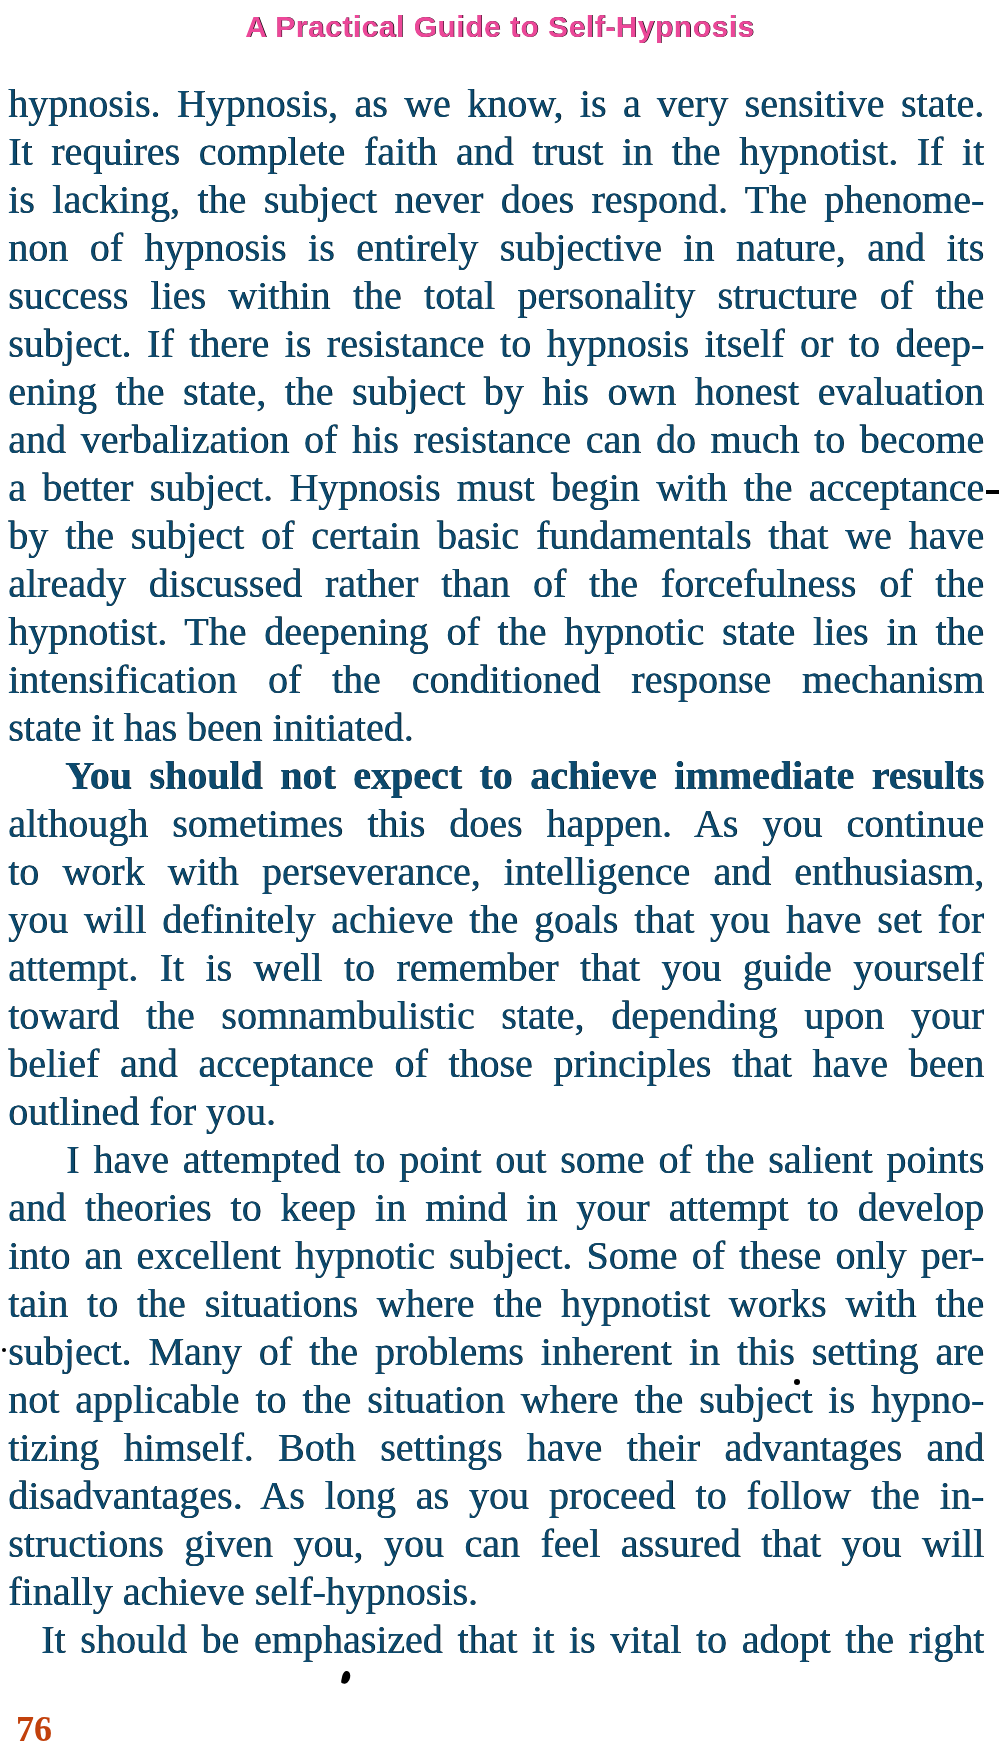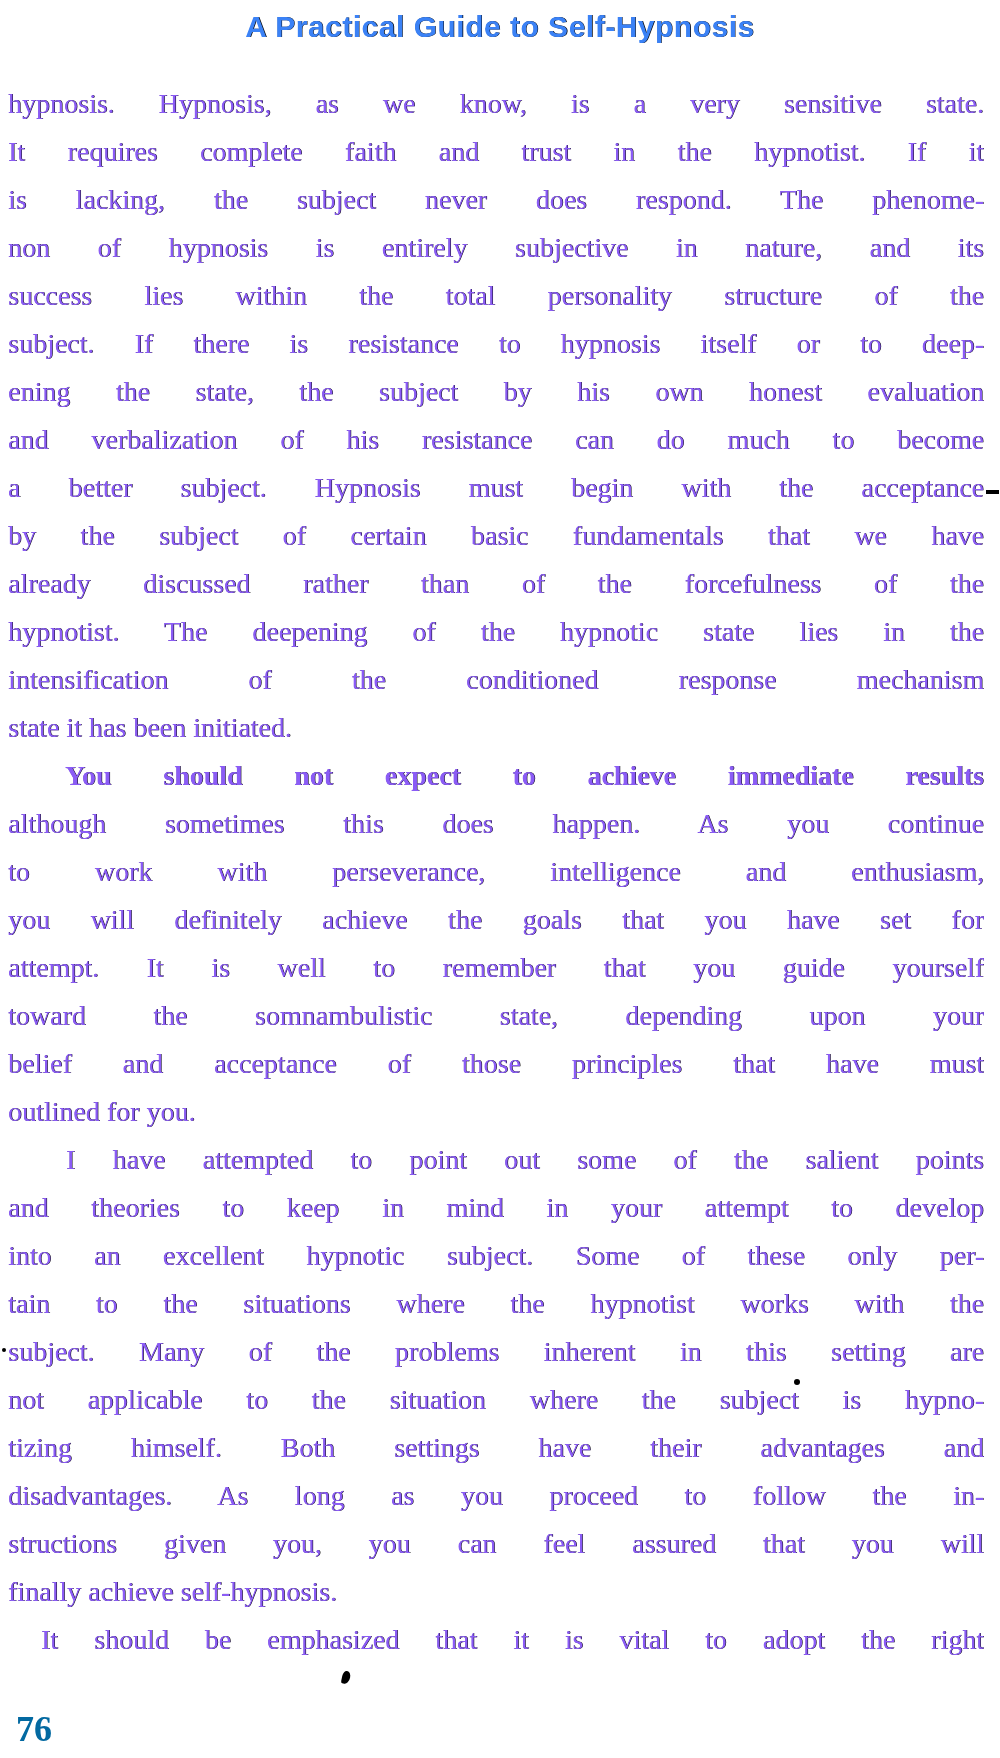--- a/index.html
+++ b/index.html
@@ -19,51 +19,51 @@
   .running-header {
     position: absolute;
     top: 10px;
     left: 0;
     width: 1000px;
     text-align: center;
     font-family: "Liberation Sans", "DejaVu Sans", sans-serif;
     font-weight: 700;
     font-size: 30px;
     letter-spacing: 0.5px;
-    color: #3b82f6;
+    color: #ec4899;
     text-shadow: 0.6px 0 0 #000000;
   }
   .page-body {
     position: absolute;
     top: 80px;
     left: 8px;
     width: 976px;
-    font-size: 28px;
+    font-size: 40px;
     line-height: 48px;
-    color: #8b5cf6;
+    color: #0c4a6e;
     text-shadow: 0.5px 0 0 #000000;
   }
   .line {
     height: 48px;
     text-align: justify;
     text-align-last: justify;
     white-space: normal;
     overflow: hidden;
   }
   .line.no-justify {
     text-align-last: left;
   }
   .page-number {
     position: absolute;
     left: 16px;
     top: 1708px;
     font-family: "Liberation Serif", "DejaVu Serif", serif;
     font-weight: 700;
     font-size: 36px;
-    color: #0369a1;
+    color: #c2410c;
   }
   
   .artifact {
     position: absolute;
     background: #000000;
   }
   .artifact-dash {
     left: 986px;
     top: 490px;
     width: 13px;
@@ -113,21 +113,21 @@
       <div class="line">already discussed rather than of the forcefulness of the</div>
       <div class="line">hypnotist. The deepening of the hypnotic state lies in the</div>
       <div class="line">intensification of the conditioned response mechanism</div>
       <div class="line no-justify">state it has been initiated.</div>
       <div class="line" style="text-indent: 57px; font-weight: bold;">You should not expect to achieve immediate results</div>
       <div class="line">although sometimes this does happen. As you continue</div>
       <div class="line">to work with perseverance, intelligence and enthusiasm,</div>
       <div class="line">you will definitely achieve the goals that you have set for</div>
       <div class="line">attempt. It is well to remember that you guide yourself</div>
       <div class="line">toward the somnambulistic state, depending upon your</div>
-      <div class="line">belief and acceptance of those principles that have must</div>
+      <div class="line">belief and acceptance of those principles that have been</div>
       <div class="line no-justify">outlined for you.</div>
       <div class="line" style="text-indent: 58px;">I have attempted to point out some of the salient points</div>
       <div class="line">and theories to keep in mind in your attempt to develop</div>
       <div class="line">into an excellent hypnotic subject. Some of these only per-</div>
       <div class="line">tain to the situations where the hypnotist works with the</div>
       <div class="line">subject. Many of the problems inherent in this setting are</div>
       <div class="line">not applicable to the situation where the subject is hypno-</div>
       <div class="line">tizing himself. Both settings have their advantages and</div>
       <div class="line">disadvantages. As long as you proceed to follow the in-</div>
       <div class="line">structions given you, you can feel assured that you will</div>

